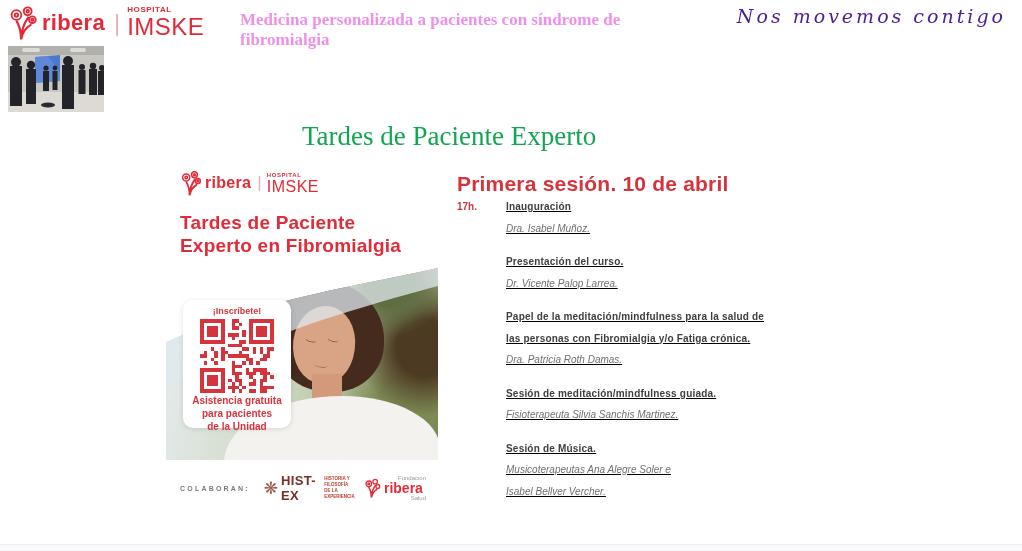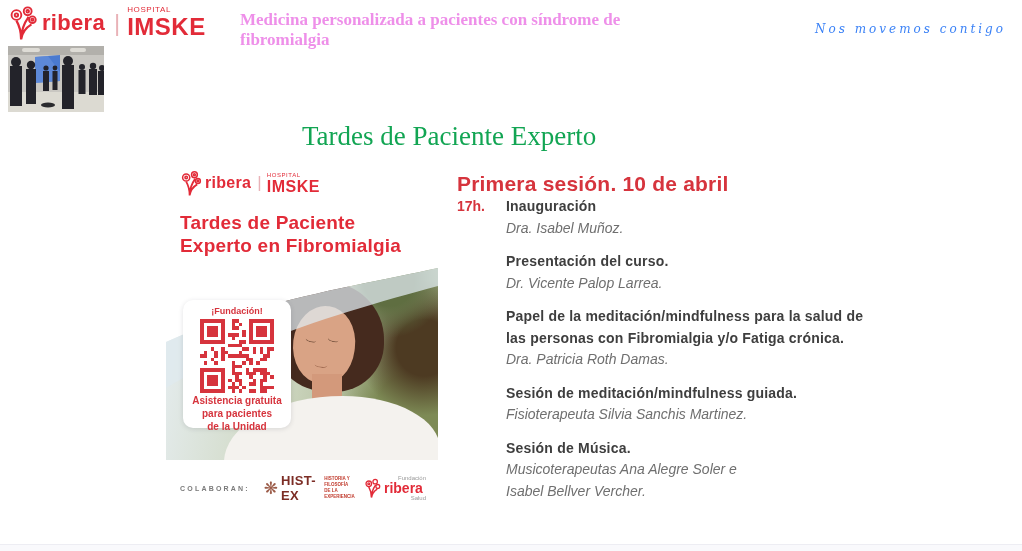--- a/index.html
+++ b/index.html
@@ -15,27 +15,27 @@
   html,body{background:#ffffff;}
   #canvas{position:relative;width:1022px;height:551px;background:#fff;overflow:hidden;
     font-family:"Liberation Sans",sans-serif;}
 
   
   .brand{position:absolute;left:8px;top:5px;display:flex;align-items:center;}
   .brand-icon{width:30px;height:35px;margin-right:4px;}
   .brand-word{font-size:22px;font-weight:bold;color:var(--brand-red);letter-spacing:.3px;}
   .brand-sep{color:#e9b2b7;font-size:24px;font-weight:300;margin:0 7px 0 9px;}
   .brand-stack{display:flex;flex-direction:column;line-height:1;}
-  .brand-hospital{font-size:8px;font-weight:normal;color:var(--brand-red);letter-spacing:.6px;}
-  .brand-imske{font-size:24px;font-weight:700;color:var(--brand-red);letter-spacing:.5px;margin-top:1px;}
+  .brand-hospital{font-size:8px;font-weight:bold;color:var(--brand-red);letter-spacing:.6px;}
+  .brand-imske{font-size:24px;font-weight:400;color:var(--brand-red);letter-spacing:.5px;margin-top:1px;}
 
   .tagline{position:absolute;left:240px;top:10px;width:440px;
     font-family:"Liberation Serif",serif;font-weight:bold;font-size:17px;color:var(--pink);}
-  .slogan{position:absolute;right:16px;top:22px;font-family:"DejaVu Serif",serif;
-    font-style:italic;font-size:12px;color:#3b82f6;letter-spacing:3px;}
+  .slogan{position:absolute;right:16px;top:5px;font-family:"DejaVu Serif",serif;
+    font-style:italic;font-size:19px;color:#4c1d95;letter-spacing:3px;}
 
   .thumb{position:absolute;left:8px;top:46px;width:96px;height:66px;overflow:hidden;}
 
   .main-title{position:absolute;left:114px;top:64px;font-family:"Liberation Serif",serif;
     font-weight:bold;font-size:29px;color:var(--bright-red);}
   .subtitle{position:absolute;left:302px;top:121px;font-family:"Liberation Serif",serif;
     font-weight:normal;font-size:27px;color:var(--green);}
 
   
   .poster{position:absolute;left:166px;top:158px;width:272px;height:358px;background:#fff;}
@@ -89,21 +89,21 @@
   .fund{display:flex;align-items:center;margin-left:auto;margin-right:12px;}
   .fund-icon{width:17px;height:20px;margin-right:3px;}
   .fund-stack{display:flex;flex-direction:column;line-height:1;}
   .fund-top{font-size:6px;color:#9a9a9a;margin-left:14px;}
   .fund-name{font-size:14px;font-weight:bold;color:var(--brand-red);}
   .fund-sub{font-size:6px;color:#9a9a9a;align-self:flex-end;}
 
   
   .session{position:absolute;left:457px;top:172px;width:452px;}
   .session-heading{font-size:21px;font-weight:bold;color:var(--sch-red);margin-bottom:0;letter-spacing:.2px;}
-  .sch-item{position:relative;padding-left:49px;margin-bottom:12px;font-size:14px;line-height:21.5px;}
+  .sch-item{position:relative;padding-left:49px;margin-bottom:12px;font-size:10px;line-height:21.5px;text-decoration:underline;}
   .sch-time{position:absolute;left:0;top:0;color:var(--sch-red);font-weight:bold;}
   .sch-title{font-weight:bold;color:var(--ink);white-space:pre-line;letter-spacing:.2px;}
   .sch-speaker{font-style:italic;color:var(--ink-soft);white-space:pre-line;}
 
   .bottom-bar{position:absolute;left:0;bottom:0;width:100%;height:7px;background:#f9f9fc;
     border-top:1px solid #ededf3;}
 </style>
 </head>
 <body>
 
@@ -202,21 +202,21 @@
       </div>
       <div class="neck"></div>
       <div class="shirt"></div>
       <svg class="curve-svg" width="272" height="204" viewBox="0 0 272 204">
         <path d="M0,0 H272 V12 C200,28 92,44 0,86 Z" fill="#ffffff"></path>
         <path d="M0,86 C92,44 200,28 272,12 V30 C190,52 80,84 0,132 Z" fill="#dfe9ef" opacity=".75"></path>
       </svg>
     </div>
 
     <div class="qr-card">
-      <div class="qr-cta">¡Fundación!</div>
+      <div class="qr-cta">¡Inscríbete!</div>
       <svg class="qr-svg" width="74" height="74" viewBox="0 0 21 21" shape-rendering="crispEdges">
         <g fill="#d6343d">
           <path d="M0,0h7v7h-7z M1,1v5h5v-5z" fill-rule="evenodd"></path>
             <rect x="2" y="2" width="3" height="3"></rect>
           <path d="M14,0h7v7h-7z M15,1v5h5v-5z" fill-rule="evenodd"></path>
             <rect x="16" y="2" width="3" height="3"></rect>
           <path d="M0,14h7v7h-7z M1,15v5h5v-5z" fill-rule="evenodd"></path>
             <rect x="2" y="16" width="3" height="3"></rect>
           <g id="qr-modules">
               <rect x="9" y="0" width="1" height="1"></rect>

